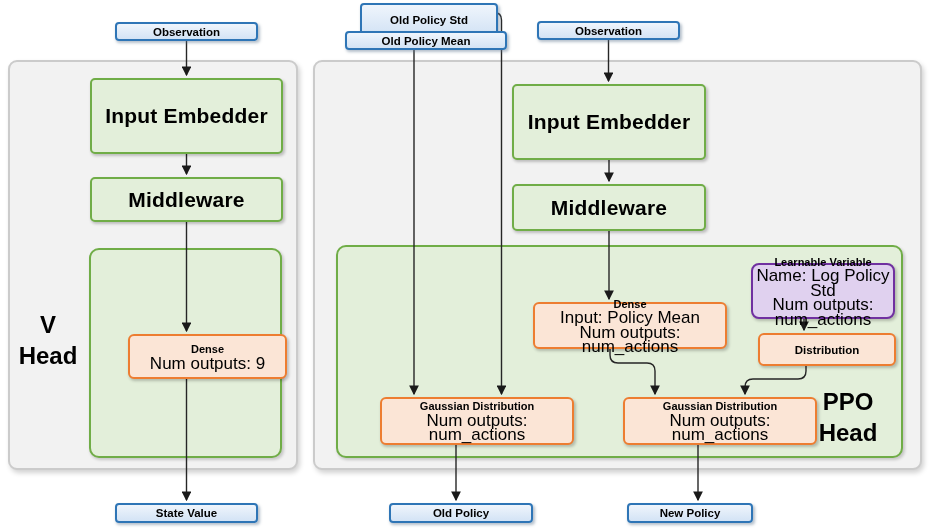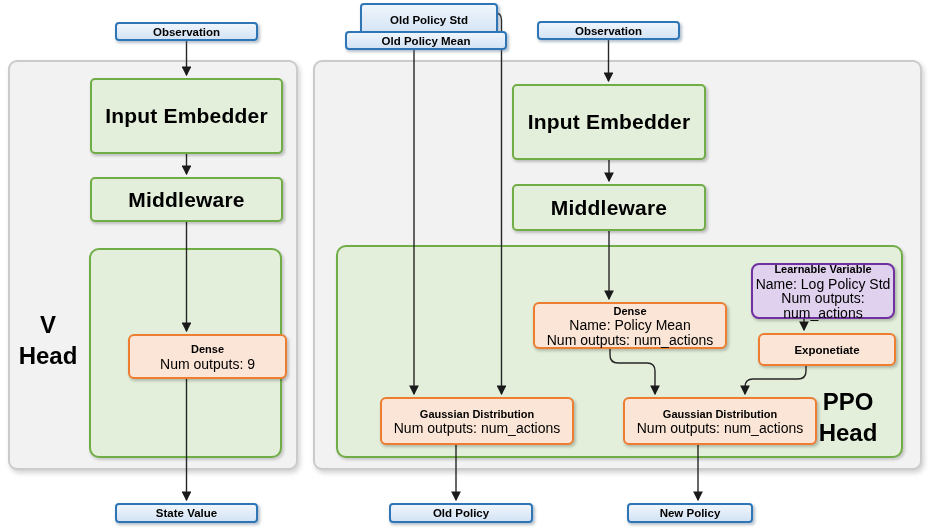--- a/index.html
+++ b/index.html
@@ -70,21 +70,21 @@
     box-shadow: 1.5px 2px 3px rgba(0,0,0,0.22);
     margin-left: 21px;
   }
   .purple {
     background: var(--purple-fill, #E0D1EF);
     border: 2.5px solid var(--purple-border, #7030A0);
     border-radius: 8px;
     box-shadow: 1.5px 2px 3px rgba(0,0,0,0.22);
   }
   .node-title { font-weight: bold; font-size: 11px; line-height: 14.5px; }
-  .node-sub   { font-size: 14px; line-height: 14.5px; }
+  .node-sub   { font-size: 17px; line-height: 14.5px; }
   .single-bold { font-weight: bold; font-size: 11.5px; }
   .head-label {
     position: absolute;
     z-index: 4;
     font-weight: bold;
     font-size: 24px;
     line-height: 31px;
     text-align: center;
   }
   
@@ -172,31 +172,31 @@
   <div class="node blue" id="opm-box">Old Policy Mean</div>
 
   <div class="node blue" id="obs-right">Observation</div>
 
   <div class="node green big" id="ie-right">Input Embedder</div>
 
   <div class="node green big" id="mw-right">Middleware</div>
 
   <div class="node orange" id="dense-right">
     <div class="node-title">Dense</div>
-    <div class="node-sub">Name: Policy Mean</div>
+    <div class="node-sub">Input: Policy Mean</div>
     <div class="node-sub">Num outputs: num_actions</div>
   </div>
 
   <div class="node purple" id="learnable">
     <div class="node-title">Learnable Variable</div>
     <div class="node-sub">Name: Log Policy Std</div>
     <div class="node-sub">Num outputs: num_actions</div>
   </div>
 
-  <div class="node orange single-bold" id="exponetiate">Exponetiate</div>
+  <div class="node orange single-bold" id="exponetiate">Distribution</div>
 
   <div class="node orange" id="gauss-old">
     <div class="node-title">Gaussian Distribution</div>
     <div class="node-sub">Num outputs: num_actions</div>
   </div>
 
   <div class="node orange" id="gauss-new">
     <div class="node-title">Gaussian Distribution</div>
     <div class="node-sub">Num outputs: num_actions</div>
   </div>

